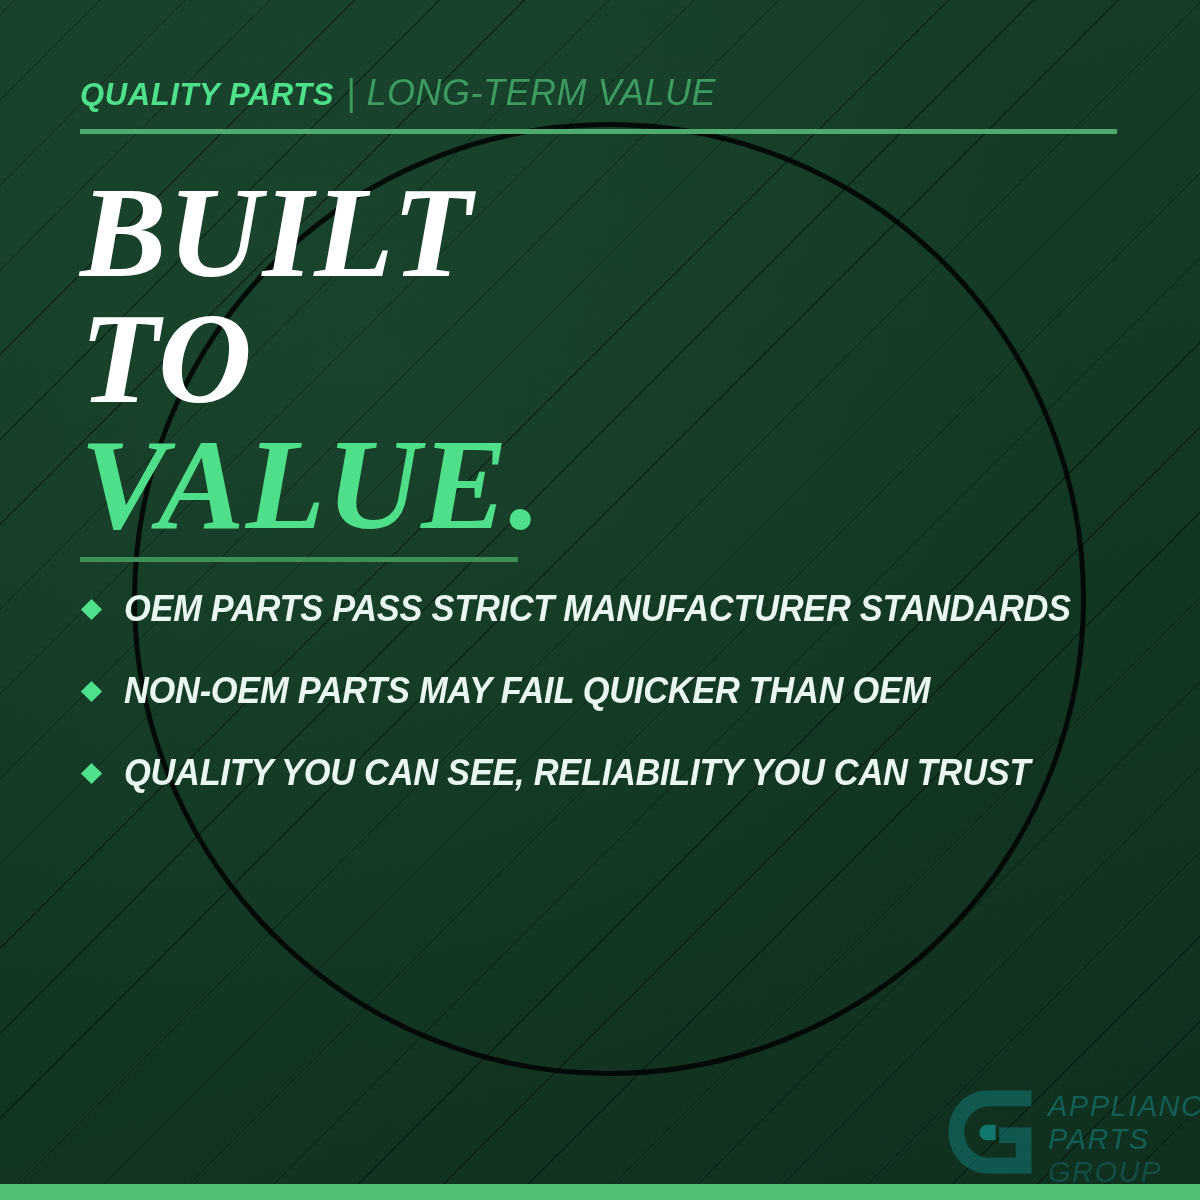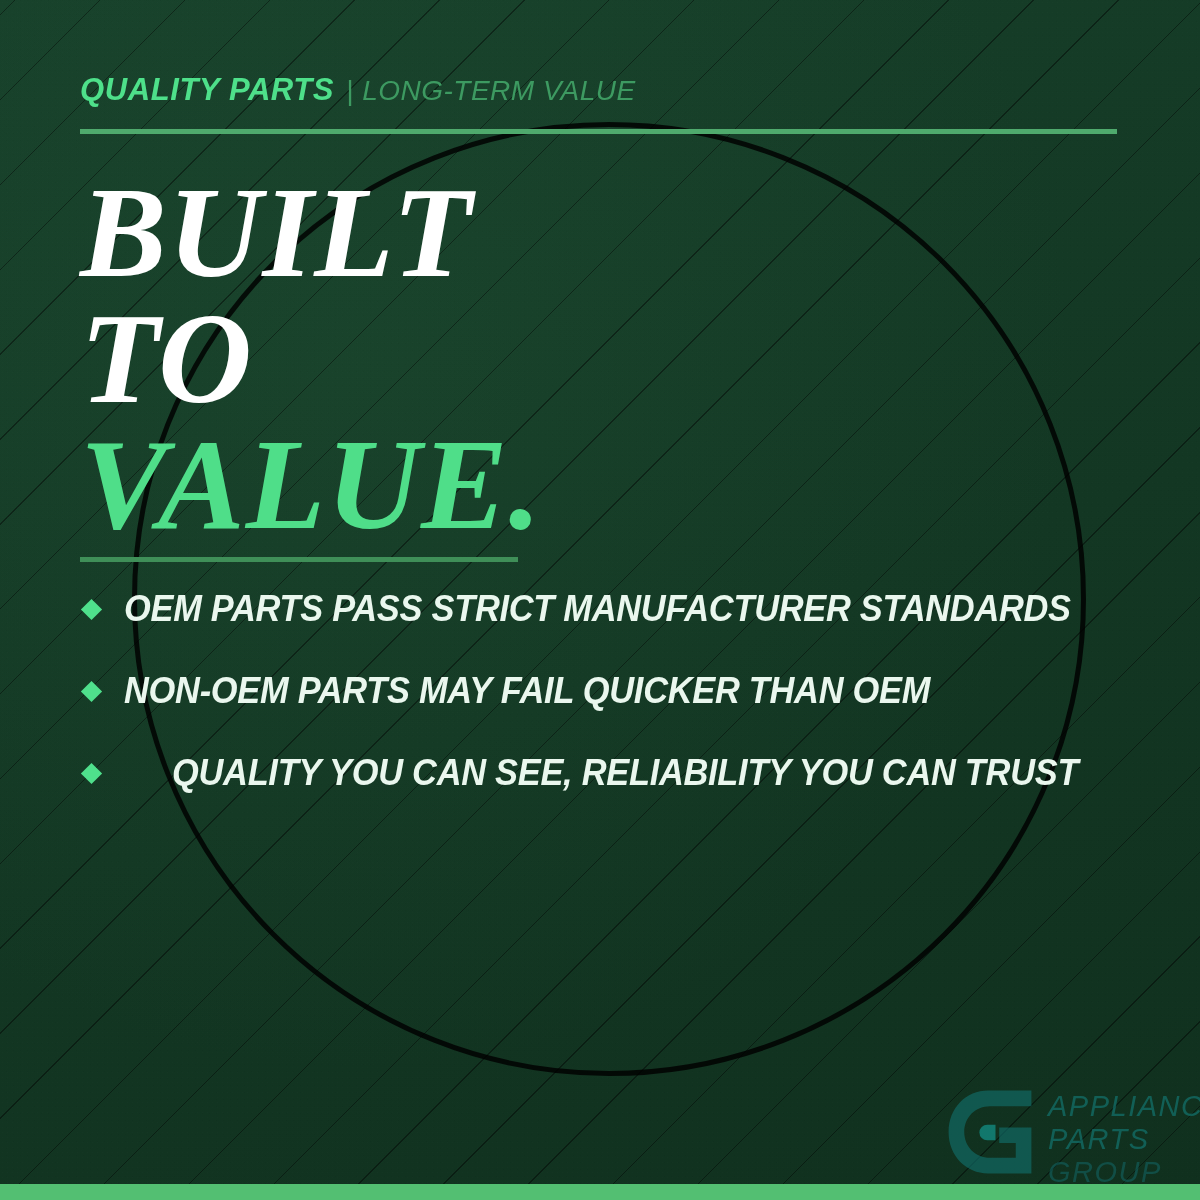--- a/index.html
+++ b/index.html
@@ -74,21 +74,21 @@
     gap: 0px;
     white-space: nowrap;
   }
   .eyebrow-strong {
     font-size: 31px;
     font-weight: bold;
     letter-spacing: 0.6px;
     color: #4ee08a;
   }
   .eyebrow-light {
-    font-size: 28px;
+    font-size: 36px;
     font-weight: normal;
     letter-spacing: 0.5px;
     color: #3d9a61;
     margin-left: 12px;
   }
 
   .header-rule {
     position: absolute;
     left: 80px;
     top: 129px;
@@ -128,21 +128,21 @@
     left: 80px;
     top: 586px;
     width: 1070px;
   }
   .bullet {
     display: flex;
     align-items: center;
     height: 46px;
     margin-bottom: 36px;
   }
-  .bullet:last-child { margin-bottom: 0; gap: 48px; }
+  .bullet:last-child { margin-bottom: 0; }
 
   .diamond {
     width: 15px;
     height: 15px;
     background: #4fe08c;
     transform: rotate(45deg);
     flex: 0 0 auto;
     margin-left: 4px;
     margin-right: 25px;
   }

